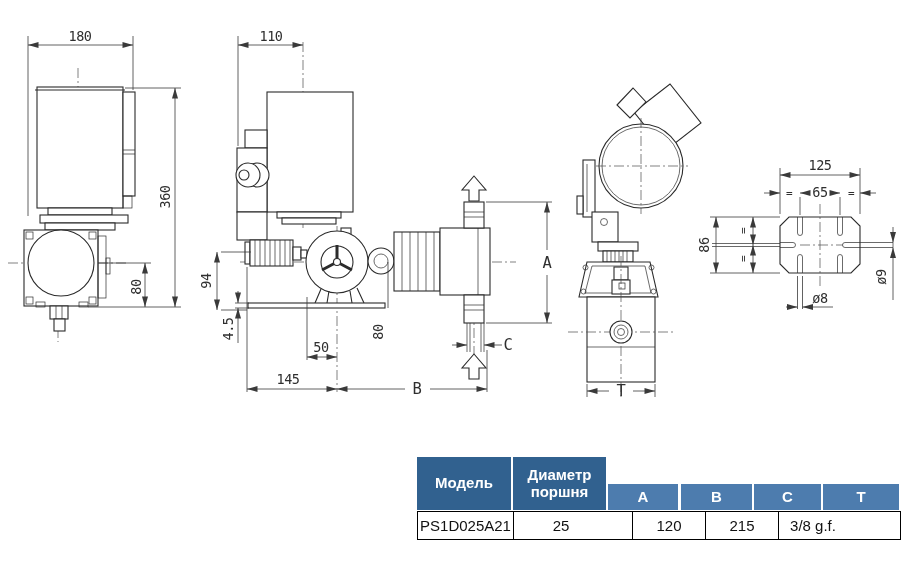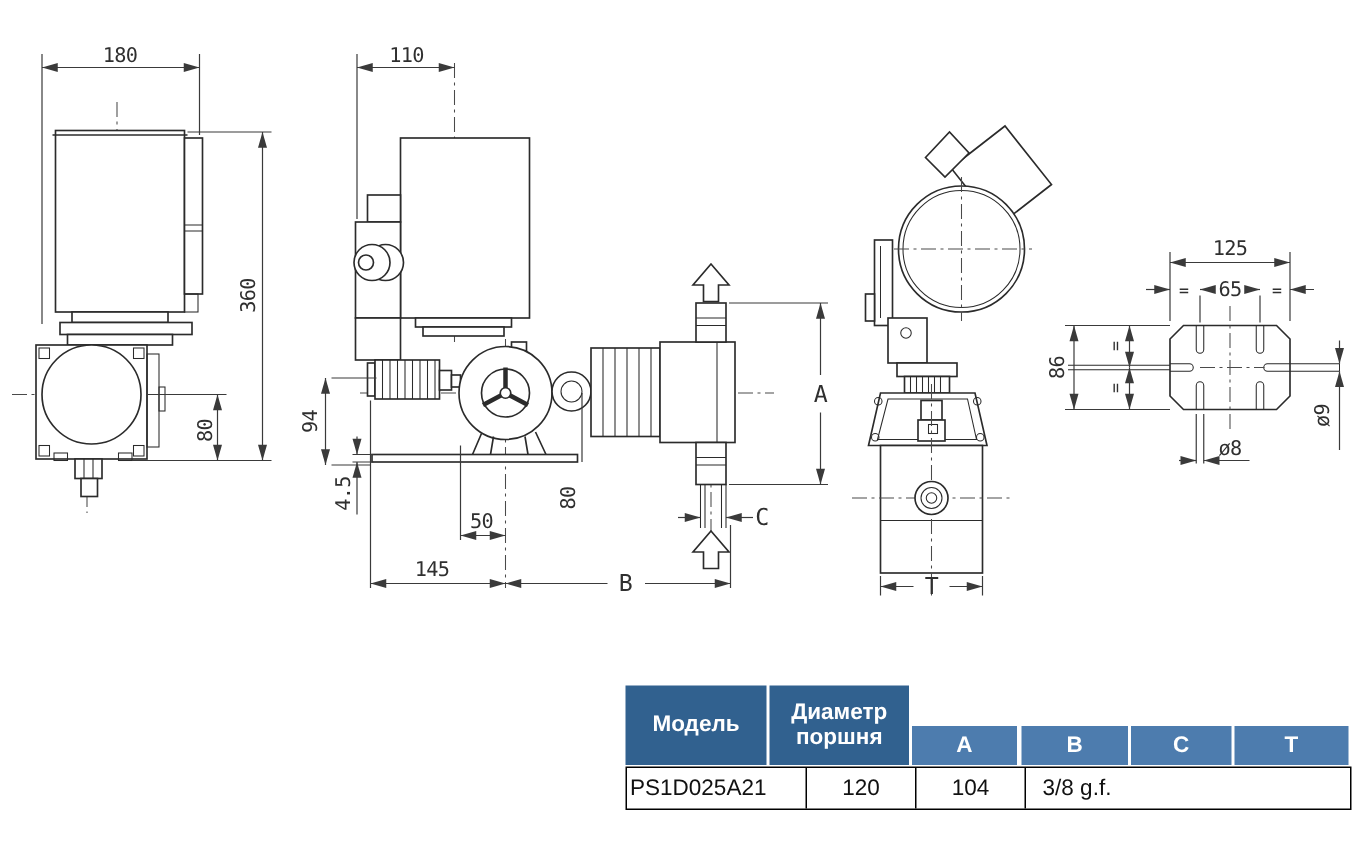--- a/index.html
+++ b/index.html
@@ -258,17 +258,18 @@
     <span>B</span>
   </div>
   <div class="hcell light" style="left:337px;top:27px;width:67px;height:26px;">
     <span>C</span>
   </div>
   <div class="hcell light" style="left:406px;top:27px;width:76px;height:26px;">
     <span>T</span>
   </div>
   <div class="drow">
     <div class="dcell" style="width:95px;text-align:center;">PS1D025A21</div>
+    <div class="dcell" style="width:95px;">25</div>
     <div class="dcell" style="width:73px;margin-left:24px;">120</div>
-    <div class="dcell" style="width:73px;">104</div>
+    <div class="dcell" style="width:73px;">215</div>
     <div class="dcell" style="width:69px;text-align:center;">3/8 g.f.</div>
   </div>
 </div>
 
 </body></html>

